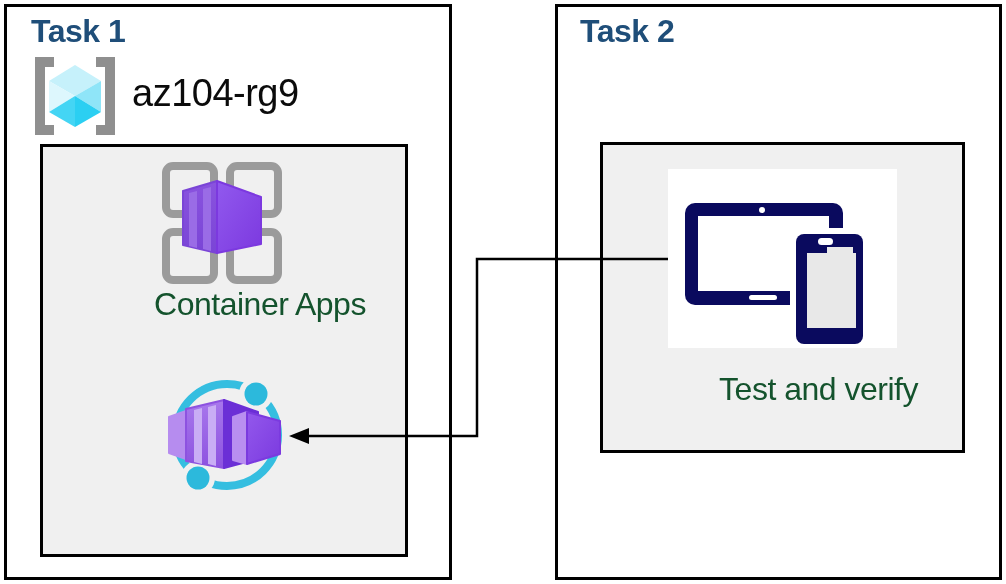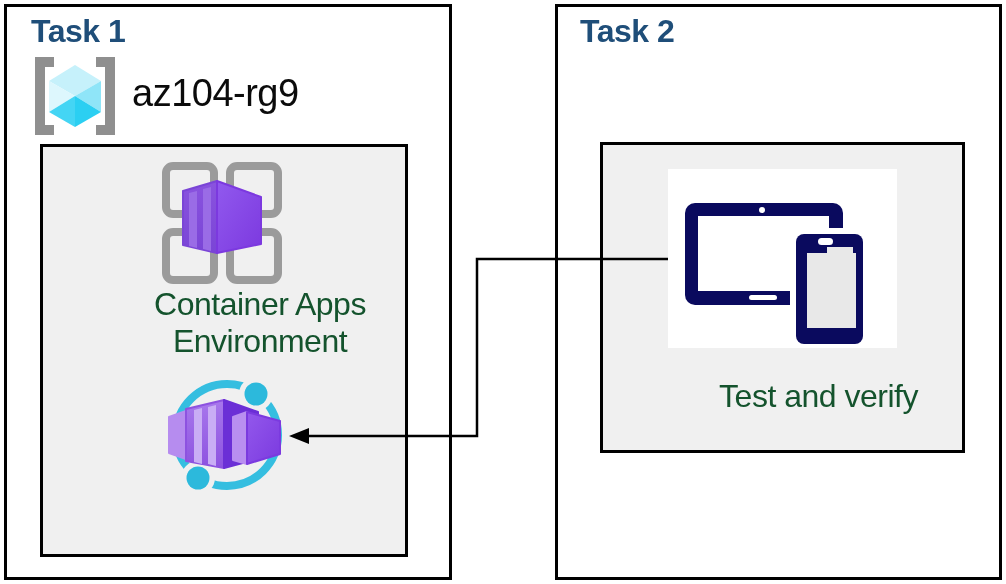--- a/index.html
+++ b/index.html
@@ -28,21 +28,21 @@
   .rg-name{
     position:absolute;left:125px;top:65px;font-size:38px;font-weight:normal;
     color:#0b0b0b;letter-spacing:-0.5px;white-space:nowrap;
   }
   .diagram-label{
     position:absolute;left:0;width:100%;text-align:center;
     font-size:32px;font-weight:normal;color:#14532d;letter-spacing:-0.5px;line-height:37px;margin-left:36px;
   }
   #env-label{top:139px;}
   #app-label{top:349px;}
-  #test-label{top:233px;}
+  #test-label{top:226px;}
   #env-icon{position:absolute;left:116px;top:13px;width:126px;height:126px;}
   #app-icon{position:absolute;left:114px;top:228px;width:140px;height:125px;}
   #device-backdrop{position:absolute;left:65px;top:24px;width:229px;height:179px;background:#ffffff;}
   #device-icon{position:absolute;left:17px;top:34px;width:178px;height:141px;}
   #connector-svg{position:absolute;left:0;top:0;width:1006px;height:584px;pointer-events:none;z-index:5;}
 </style>
 </head>
 <body>
 
 <div class="stage">
@@ -83,21 +83,20 @@
         <g stroke-linejoin="round">
           <polygon points="24,31 58,21 58,93 24,85" fill="url(#envL)" stroke="#7A45D6" stroke-width="2"></polygon>
           <polygon points="30,33 38,31 38,88 30,86" fill="#9A6CE6"></polygon>
           <polygon points="44,29 52,27 52,91 44,89" fill="#9A6CE6"></polygon>
           <polygon points="58,21 102,37 102,84 58,93" fill="url(#envR)" stroke="#7C39DF" stroke-width="2"></polygon>
         </g>
       </svg>
 
       <div class="diagram-label" id="env-label">
         <div>Container Apps</div>
-        <div>Environment</div>
       </div>
 
       <svg id="app-icon" viewBox="0 0 140 125">
         <defs>
           <linearGradient id="appF" x1="0" y1="0" x2="0" y2="1">
             <stop offset="0" stop-color="#A878EC"></stop>
               <stop offset="1" stop-color="#8D52E0"></stop>
           </linearGradient>
           <linearGradient id="appS" x1="0" y1="0" x2="1" y2="1">
             <stop offset="0" stop-color="#9358EC"></stop>

